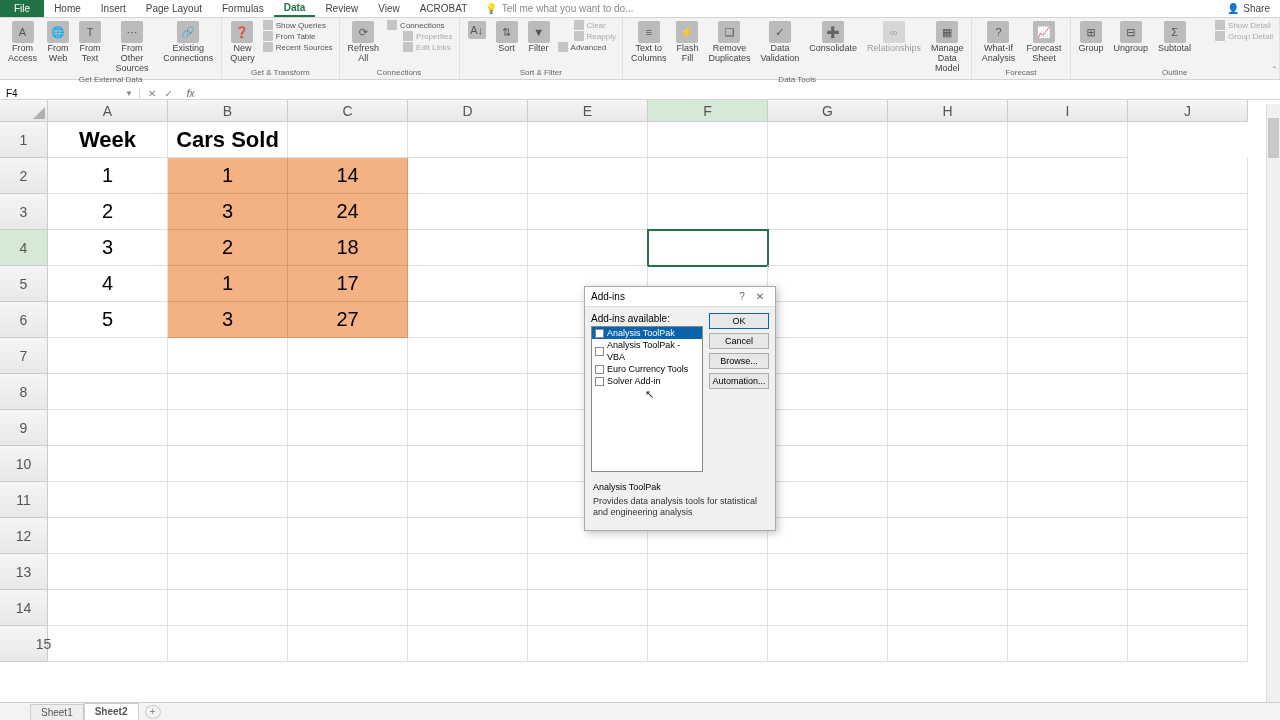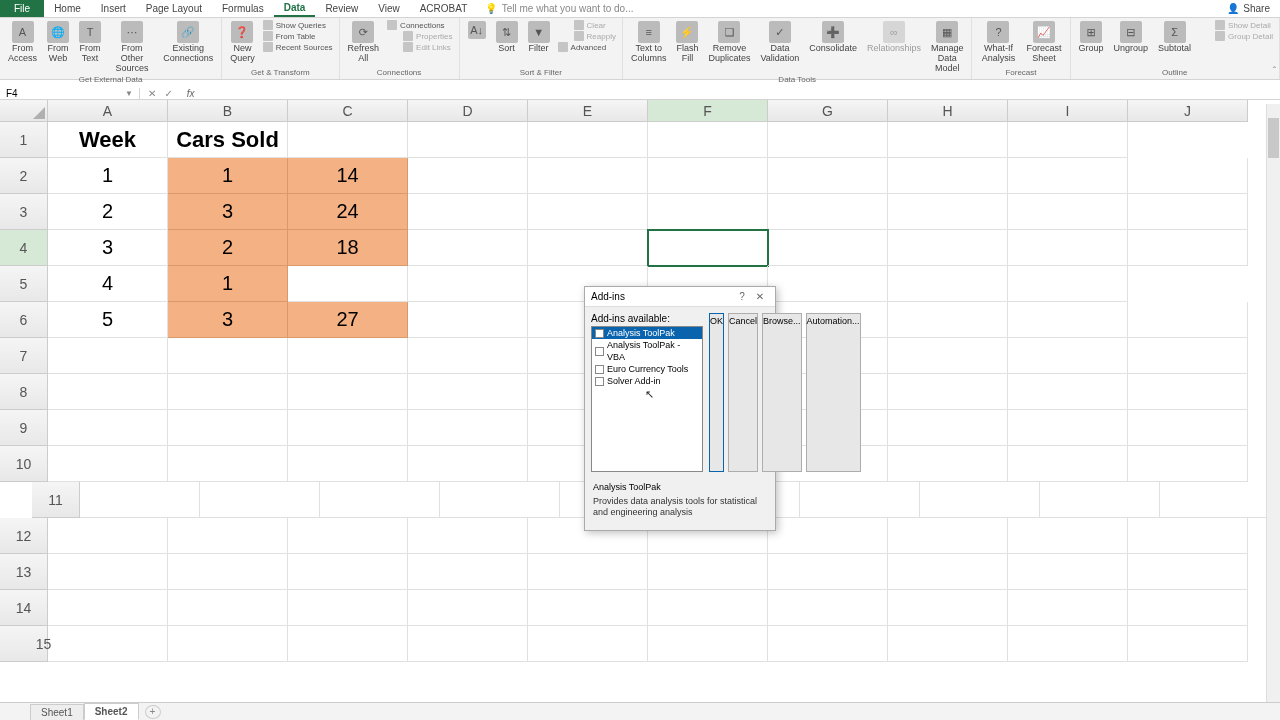--- a/index.html
+++ b/index.html
@@ -56,21 +56,21 @@
 .dialog-title { height: 20px; display: flex; align-items: center; padding: 0 6px; background: #fff; border-bottom: 1px solid #ddd; }
 .dialog-title .t { flex: 1; }
 .dialog-title .btn { width: 18px; text-align: center; cursor: pointer; color: #666; }
 .dialog-body { padding: 6px; display: flex; gap: 6px; }
 .dialog-left { flex: 1; }
 .addins-label { margin-bottom: 2px; }
 .addins-list { background: #fff; border: 1px solid #888; height: 146px; overflow: auto; }
 .addins-list .item { display: flex; align-items: center; gap: 3px; padding: 0 3px; font-size: 9px; line-height: 12px; }
 .addins-list .item.selected { background: #0a64ad; color: #fff; }
 .addins-list .cb { width: 9px; height: 9px; border: 1px solid #888; background: #fff; flex-shrink: 0; }
-.dialog-right { width: 60px; display: flex; flex-direction: row; gap: 4px; }
+.dialog-right { width: 60px; display: flex; flex-direction: column; gap: 4px; }
 .dlg-btn { background: #e7e7e7; border: 1px solid #adadad; font-size: 9px; padding: 2px 0; text-align: center; cursor: pointer; }
 .dlg-btn.primary { border: 1px solid #0a64ad; }
 .dialog-desc { padding: 4px 8px 12px 8px; }
 .dialog-desc .name { font-size: 9px; margin-bottom: 4px; }
 .dialog-desc .text { font-size: 9px; color: #333; line-height: 1.2; }
 
 
 .sheet-tabs { position: absolute; bottom: 0; left: 0; right: 0; height: 18px; background: #f3f3f3; border-top: 1px solid #ccc; display: flex; align-items: center; font-size: 10px; padding-left: 30px; gap: 0; }
 .sheet-tab { padding: 2px 10px; border: 1px solid #ccc; border-bottom: none; background: #eee; color: #555; cursor: pointer; }
 .sheet-tab.active { background: #fff; font-weight: 600; border-bottom: 1px solid #fff; }
@@ -366,20 +366,21 @@
         <div class="cell active" style="width: 120px; height: 36px;"></div>
         <div class="cell" style="width: 120px; height: 36px;"></div>
         <div class="cell" style="width: 120px; height: 36px;"></div>
         <div class="cell" style="width: 120px; height: 36px;"></div>
         <div class="cell" style="width: 120px; height: 36px;"></div>
       </div>
       <div class="row">
         <div class="row-h" style="height: 36px;">5</div>
         <div class="cell" style="width: 120px; height: 36px;">4</div>
         <div class="cell shaded" style="width: 120px; height: 36px;">1</div>
+        <div class="cell shaded" style="width: 120px; height: 36px;">17</div>
         <div class="cell" style="width: 120px; height: 36px;"></div>
         <div class="cell" style="width: 120px; height: 36px;"></div>
         <div class="cell" style="width: 120px; height: 36px;"></div>
         <div class="cell" style="width: 120px; height: 36px;"></div>
         <div class="cell" style="width: 120px; height: 36px;"></div>
         <div class="cell" style="width: 120px; height: 36px;"></div>
         <div class="cell" style="width: 120px; height: 36px;"></div>
       </div>
       <div class="row">
         <div class="row-h" style="height: 36px;">6</div>
@@ -440,21 +441,21 @@
         <div class="cell" style="width: 120px; height: 36px;"></div>
         <div class="cell" style="width: 120px; height: 36px;"></div>
         <div class="cell" style="width: 120px; height: 36px;"></div>
         <div class="cell" style="width: 120px; height: 36px;"></div>
         <div class="cell" style="width: 120px; height: 36px;"></div>
         <div class="cell" style="width: 120px; height: 36px;"></div>
         <div class="cell" style="width: 120px; height: 36px;"></div>
         <div class="cell" style="width: 120px; height: 36px;"></div>
       </div>
       <div class="row">
-        <div class="row-h" style="height: 36px; margin-left: 32px;">11</div>
+        <div class="row-h" style="height: 36px;">11</div>
         <div class="cell" style="width: 120px; height: 36px;"></div>
         <div class="cell" style="width: 120px; height: 36px;"></div>
         <div class="cell" style="width: 120px; height: 36px;"></div>
         <div class="cell" style="width: 120px; height: 36px;"></div>
         <div class="cell" style="width: 120px; height: 36px;"></div>
         <div class="cell" style="width: 120px; height: 36px;"></div>
         <div class="cell" style="width: 120px; height: 36px;"></div>
         <div class="cell" style="width: 120px; height: 36px;"></div>
         <div class="cell" style="width: 120px; height: 36px;"></div>
         <div class="cell" style="width: 120px; height: 36px;"></div>

